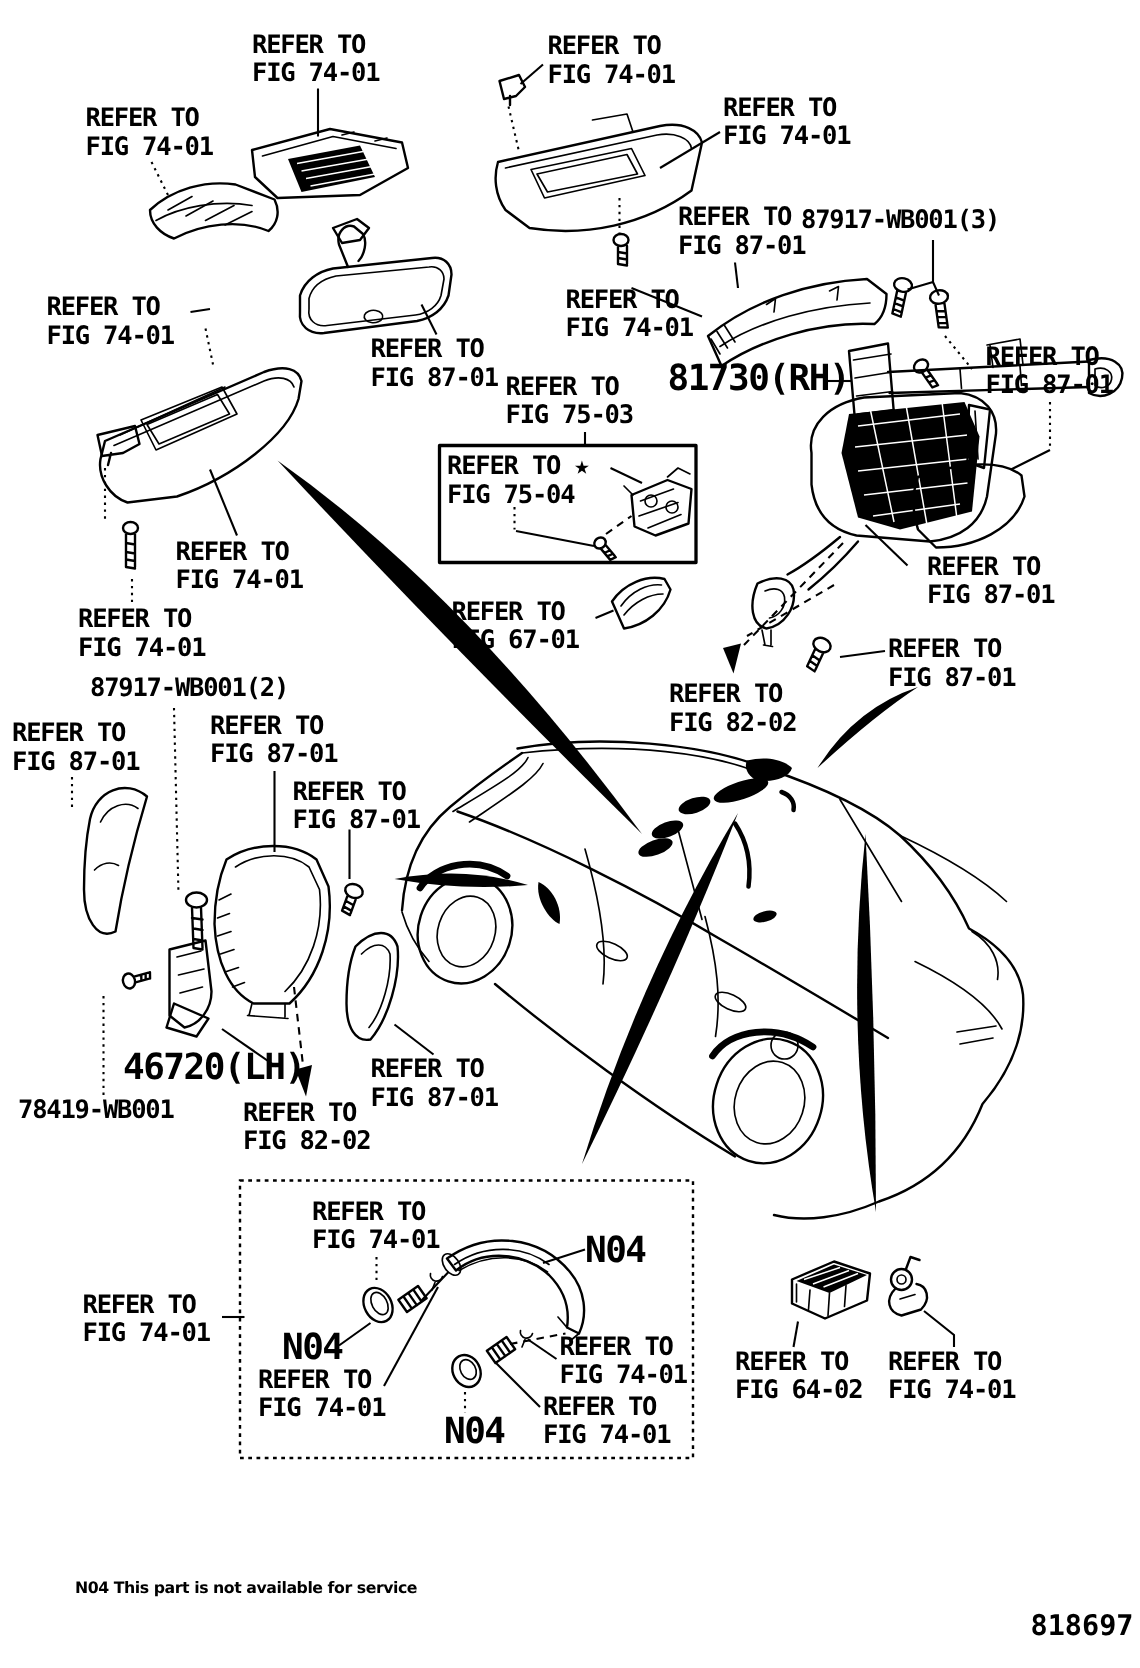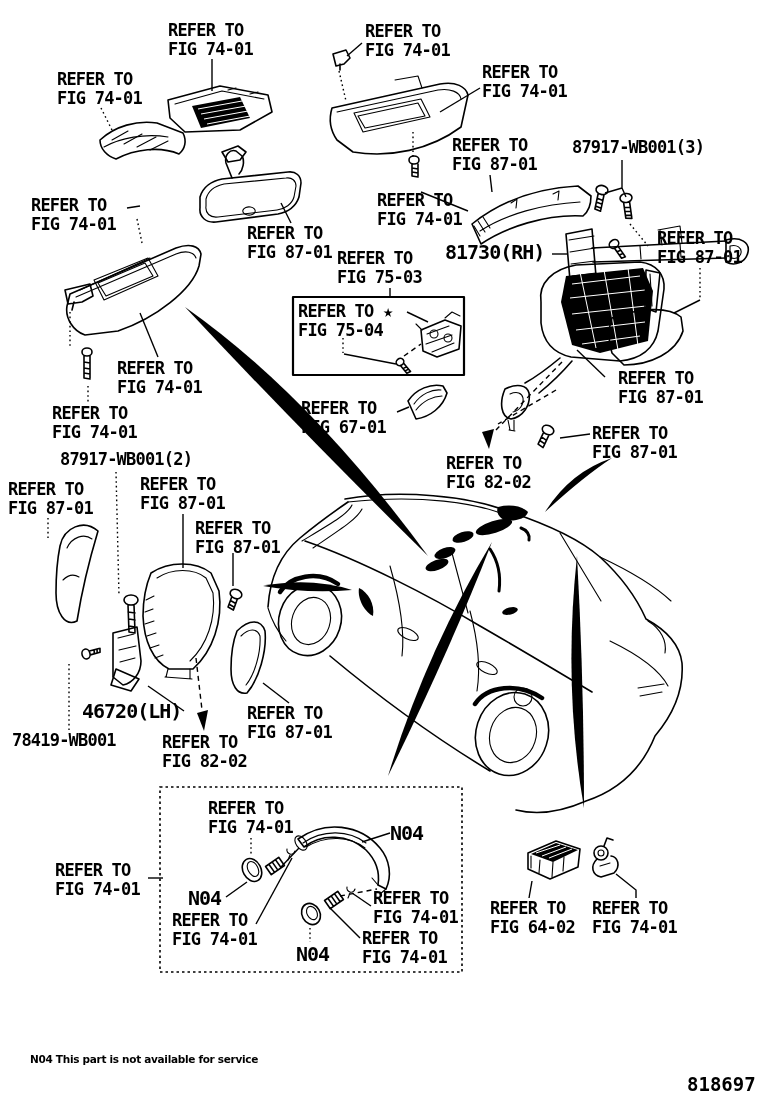--- a/index.html
+++ b/index.html
@@ -1,25 +1,25 @@
 <!DOCTYPE html>
 <html><head>
 <meta charset="utf-8">
 <style>
   html,body{margin:0;padding:0;background:#fff;}
   .canvas{position:relative;width:760px;height:1112px;background:#fff;overflow:hidden;
           font-family:"DejaVu Sans Mono","Liberation Mono",monospace;color:#000;}
   .canvas svg{position:absolute;left:0;top:0;}
   .lbl{position:absolute;font-weight:700;font-size:17px;line-height:19px;letter-spacing:-0.8px;
        white-space:pre-line;color:#000;z-index:3;}
-  .lbl-big{font-size:20px;line-height:22px;letter-spacing:-1px;}
+  .lbl-big{font-size:24px;line-height:22px;letter-spacing:-1px;}
   .note-jp{position:absolute;font-family:"DejaVu Sans","Liberation Sans",sans-serif;
            font-weight:700;font-size:15px;z-index:3;}
   .note-en{position:absolute;font-family:"DejaVu Sans","Liberation Sans",sans-serif;
-           font-weight:700;font-size:10.5px;letter-spacing:-0.3px;z-index:3;}
+           font-weight:700;font-size:10.5px;letter-spacing:-0.3px;z-index:3;margin-left:20px;}
   .pageno{position:absolute;font-weight:700;font-size:19px;z-index:3;}
   .ln{fill:none;stroke:#000;stroke-width:1.6;stroke-linecap:round;stroke-linejoin:round;}
   .thin{stroke-width:1.1;}
   .thk{stroke-width:4.5;}
   .ldr{fill:none;stroke:#000;stroke-width:1.4;}
   .dsh{stroke-dasharray:5 4;}
   .dot{stroke-dasharray:1.6 3;}
   .blk{fill:#000;stroke:none;}
   .wln{fill:none;stroke:#fff;stroke-width:1;}
 </style>
@@ -285,21 +285,21 @@
   <div class="lbl" style="left:168px;top:21px">REFER TO
 FIG 74-01</div>
   <div class="lbl" style="left:57px;top:70px">REFER TO
 FIG 74-01</div>
   <div class="lbl" style="left:365px;top:22px">REFER TO
 FIG 74-01</div>
   <div class="lbl" style="left:482px;top:63px">REFER TO
 FIG 74-01</div>
   <div class="lbl" style="left:452px;top:136px">REFER TO
 FIG 87-01</div>
-  <div class="lbl" style="left:572px;top:138px">87917-WB001(3)</div>
+  <div class="lbl" style="left:534px;top:138px">87917-WB001(3)</div>
   <div class="lbl" style="left:377px;top:191px">REFER TO
 FIG 74-01</div>
   <div class="lbl" style="left:31px;top:196px">REFER TO
 FIG 74-01</div>
   <div class="lbl" style="left:247px;top:224px">REFER TO
 FIG 87-01</div>
   <div class="lbl" style="left:657px;top:229px">REFER TO
 FIG 87-01</div>
   <div class="lbl lbl-big" style="left:445px;top:241px">81730(RH)</div>
   <div class="lbl" style="left:337px;top:249px">REFER TO

